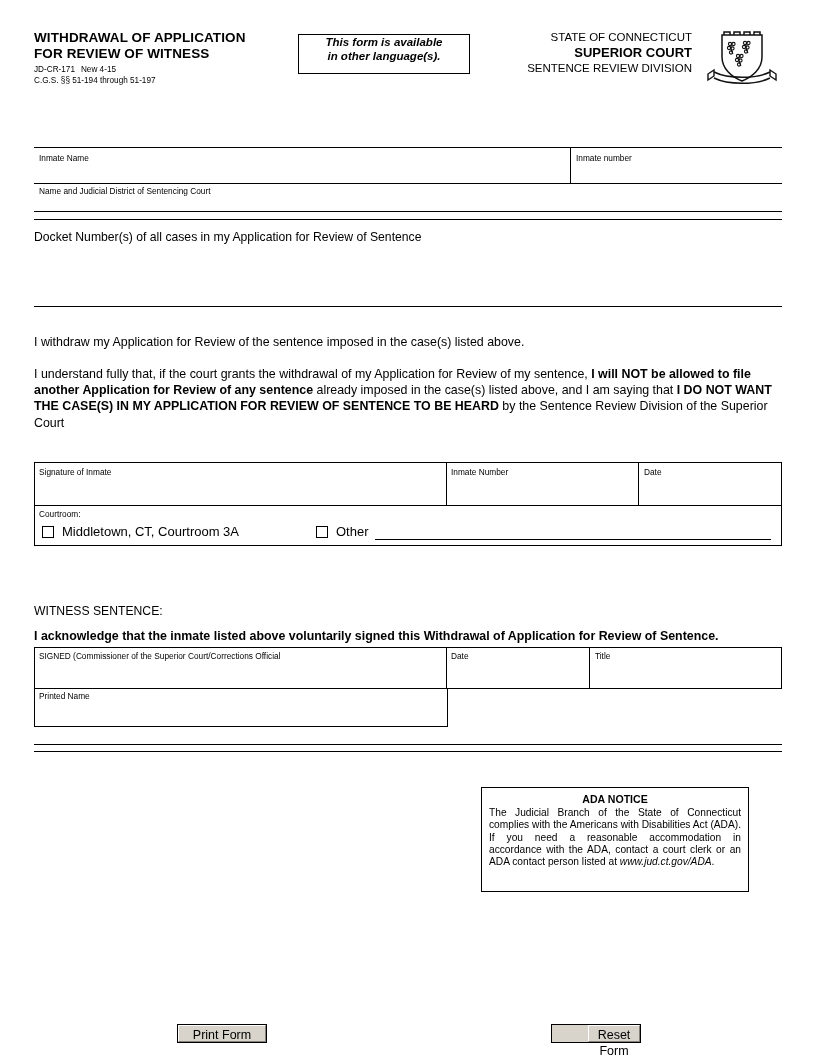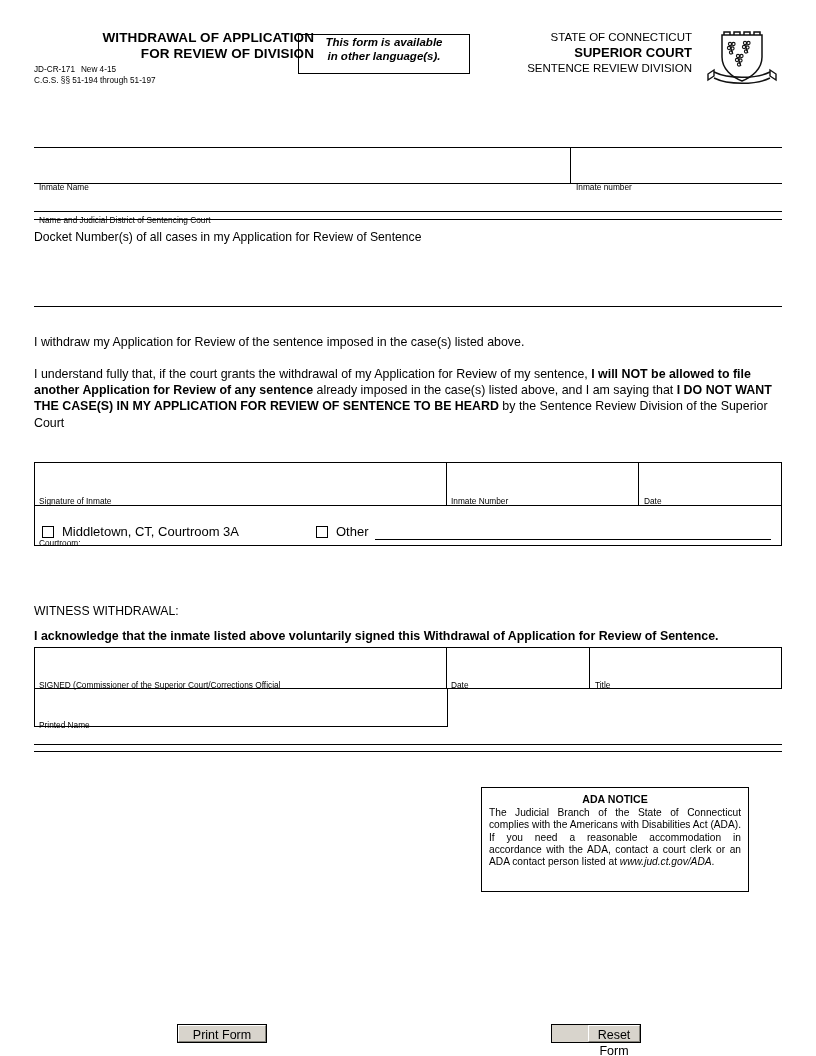--- a/index.html
+++ b/index.html
@@ -34,21 +34,20 @@
     position: absolute;
     left: 0; top: 0;
     width: 280px;
   }
   .hdr-title-line {
     font-size: 13.5px;
     font-weight: bold;
     line-height: 15.5px;
     letter-spacing: 0.1px;
     white-space: nowrap;
-    text-align: right;
   }
   .hdr-sub {
     font-size: 8.2px;
     line-height: 10.5px;
     margin-top: 4px;
     white-space: nowrap;
   }
   .hdr-sub .sp { display: inline-block; width: 6px; }
 
   .lang-box {
@@ -96,21 +95,20 @@
     width: 748px;
     height: 1.4px;
   }
 
   
   .flabel {
     position: absolute;
     font-size: 8.3px;
     line-height: 10px;
     white-space: nowrap;
-    margin-top: 29px;
   }
   .vline {
     position: absolute;
     background: #000;
     width: 1.4px;
   }
 
   
   .para {
     position: absolute;
@@ -216,21 +214,21 @@
 </style>
 </head>
 <body>
 
 <div class="page">
 
   <div class="header">
 
     <div class="hdr-title">
       <div class="hdr-title-line">WITHDRAWAL OF APPLICATION</div>
-      <div class="hdr-title-line">FOR REVIEW OF DIVISION</div>
+      <div class="hdr-title-line">FOR REVIEW OF WITNESS</div>
       <div class="hdr-sub"><span>JD-CR-171</span><span class="sp"></span><span>New 4-15</span></div>
       <div class="hdr-sub" style="margin-top:0">C.G.S. §§ 51-194 through 51-197</div>
     </div>
 
     <div class="lang-box">
       <div class="lang-box-inner">
         <div>This form is available</div>
         <div>in other language(s).</div>
       </div>
     </div>
@@ -315,21 +313,21 @@
 
   <div class="chkrow" style="left:42px; top:524px;">
     <span class="chk"></span><span>Middletown, CT, Courtroom 3A</span>
   </div>
   <div class="chkrow" style="left:316px; top:524px;">
     <span class="chk"></span><span>Other</span>
   </div>
   <div class="otherline" style="left:375px; top:539px; width:396px;"></div>
   <div style="position:absolute;left:375px;top:522px;width:396px;height:17px;"></div>
 
-  <div class="witness-head" style="top:604px;">WITNESS WITHDRAWAL:</div>
+  <div class="witness-head" style="top:604px;">WITNESS SENTENCE:</div>
   <div class="witness-ack" style="top:629px;">I acknowledge that the inmate listed above voluntarily signed this Withdrawal of Application for Review of Sentence.</div>
 
   <div class="boxed" style="left:34px; top:647px; width:748px; height:42px;"></div>
   <div class="flabel" style="left:39px; top:651px;">SIGNED (Commissioner of the Superior Court/Corrections Official</div>
   <div class="vline" style="left:446px; top:647px; height:42px;"></div>
   <div class="flabel" style="left:451px; top:651px;">Date</div>
   <div class="vline" style="left:589px; top:647px; height:42px;"></div>
   <div class="flabel" style="left:595px; top:651px;">Title</div>
 
   <div style="position:absolute;left:39px;top:661px;width:400px;height:24px;"></div>

